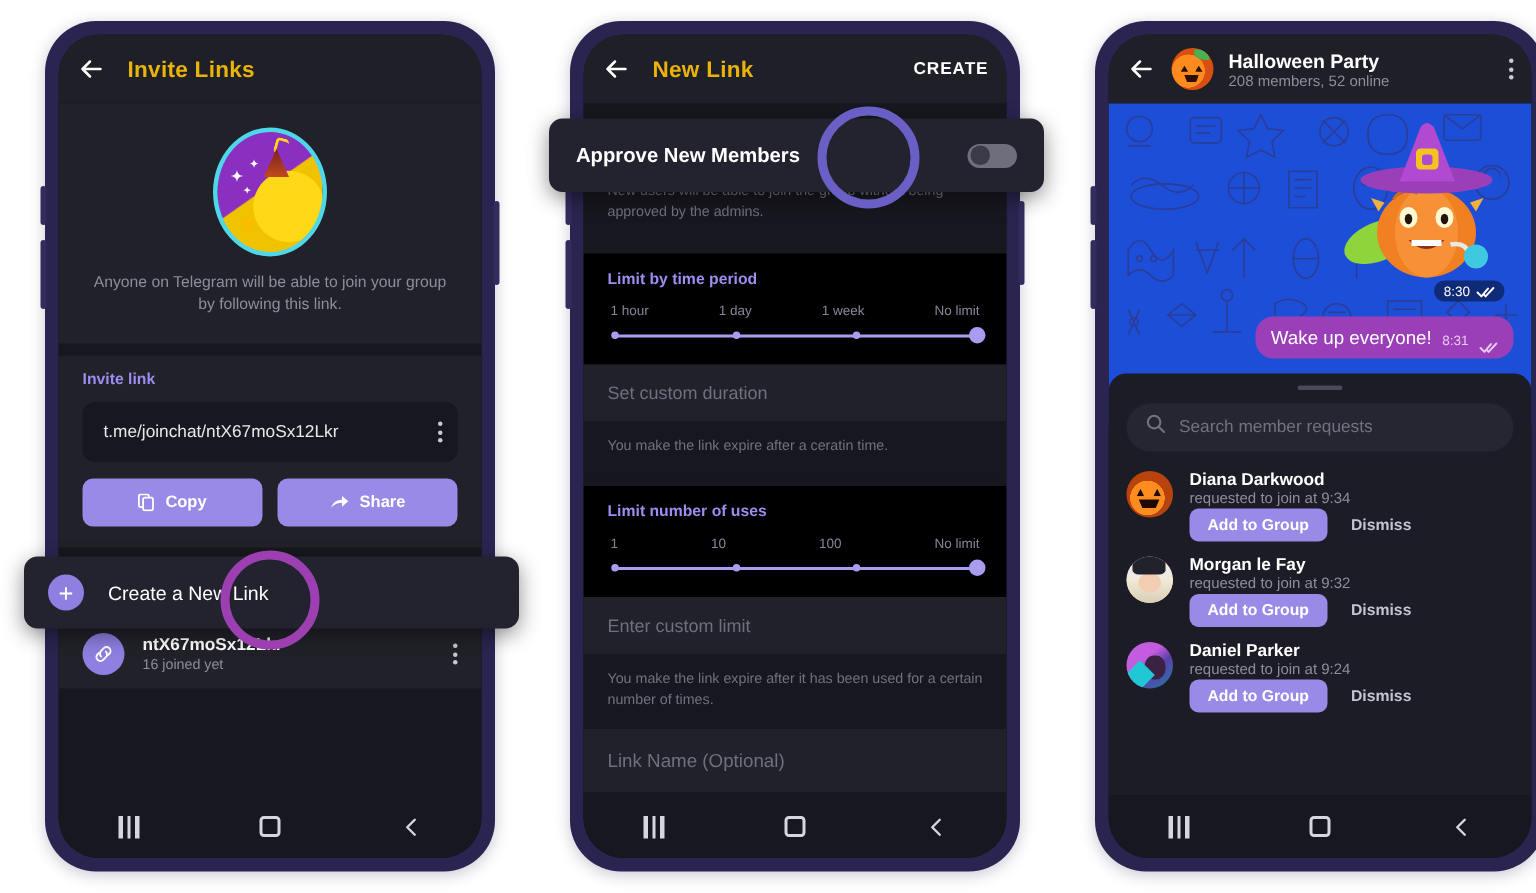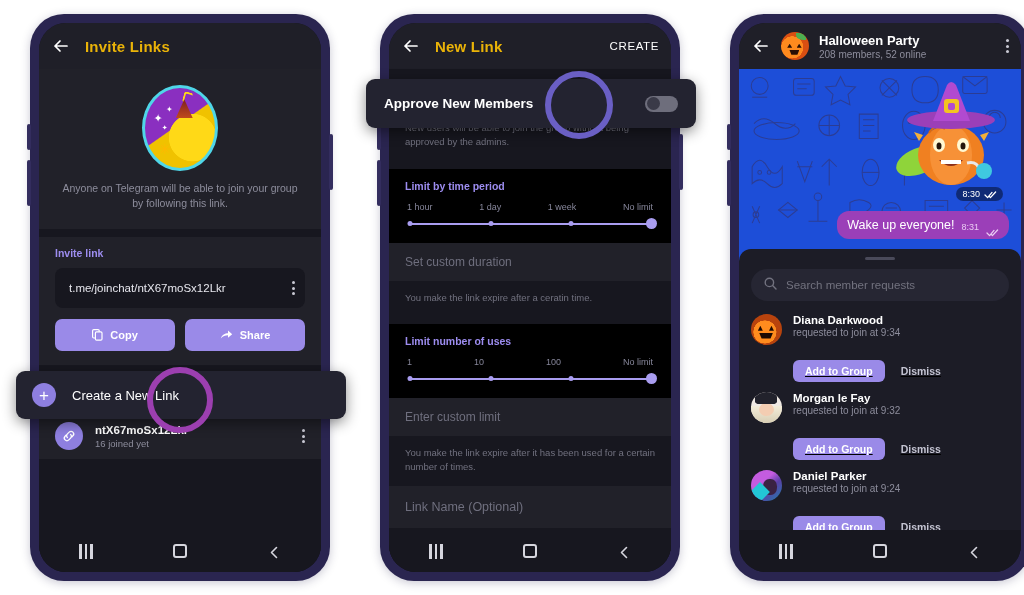--- a/index.html
+++ b/index.html
@@ -49,21 +49,21 @@
     position: relative;
   }
   .appbar .title {
     color: #eab308; font-size: 15px; font-weight: bold;
     letter-spacing: .2px;
   }
   .back-arrow { width: 20px; height: 20px; flex: 0 0 auto; }
   .back-arrow svg { display: block; }
   .appbar .action {
     margin-left: auto; color: #fff; font-size: 11.5px;
-    font-weight: normal; letter-spacing: .6px;
+    font-weight: bold; letter-spacing: .6px;
   }
   .kebab { margin-left: auto; display: flex; flex-direction: column; gap: 2.5px; align-items: center; }
   .kebab i { width: 3px; height: 3px; border-radius: 50%; background: #c9c9d4; display: block; }
 
   .body-area { background: #17171f; height: calc(100% - 46px); position: relative; }
 
   
   .navbar {
     position: absolute; bottom: 0; left: 0; right: 0;
     height: 42px;
@@ -289,21 +289,21 @@
     background: #262633; display: flex; align-items: center;
     padding: 0 13px; gap: 9px;
   }
   .search-bar .ph { color: #72727f; font-size: 11.5px; }
 
   .req-row { display: flex; gap: 11px; padding: 7px 12px 3px; }
   .req-avatar { width: 31px; height: 31px; border-radius: 50%; flex: 0 0 auto; overflow: hidden; position: relative; }
   .req-main { flex: 1; min-width: 0; }
   .req-name { color: #fff; font-size: 11.5px; font-weight: bold; }
   .req-sub { color: #8d8d9c; font-size: 10px; margin-top: 1px; }
-  .req-actions { display: flex; align-items: flex-start; gap: 6px; margin-top: 22px; text-decoration: underline; }
+  .req-actions { display: flex; align-items: flex-start; gap: 6px; margin-top: 1px; }
   .req-add {
     background: #9a8ae8; color: #fff; border-radius: 6px;
     padding: 5px 12px; font-size: 10.5px; font-weight: bold;
   }
   .req-dismiss { color: #c4c4d2; font-size: 10.5px; font-weight: bold; padding: 5px 10px; }
 
   
   .av-pumpkin { background: radial-gradient(circle at 45% 58%, #ff8c1e 0 46%, #b8430d 47% 100%); }
   .av-pumpkin .e { position: absolute; width: 5px; height: 5px; background: #1c0a03; clip-path: polygon(0 100%, 50% 0, 100% 100%); top: 38%; }
   .av-pumpkin .e1 { left: 22%; } .av-pumpkin .e2 { left: 58%; }

